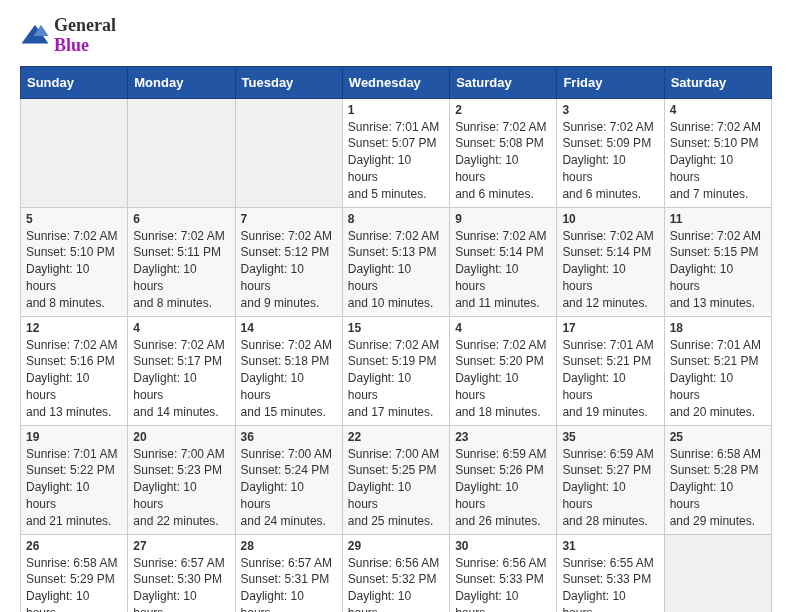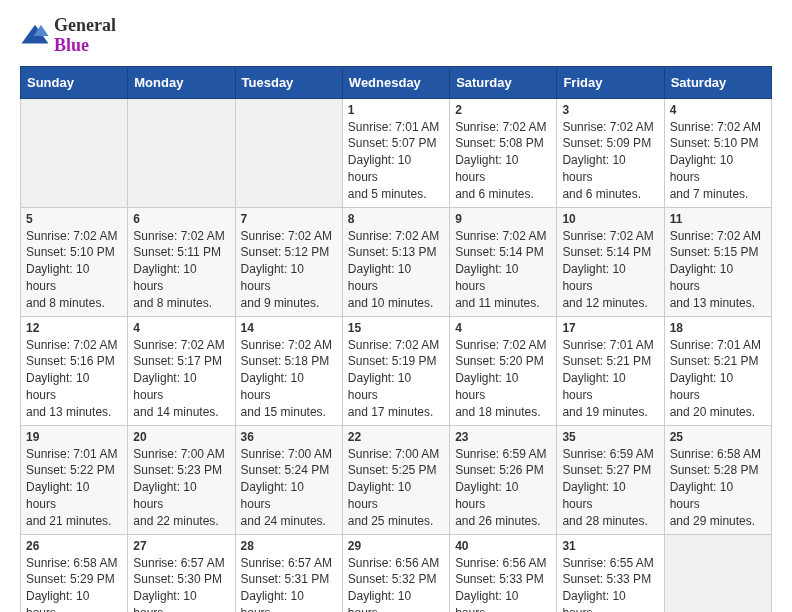--- a/index.html
+++ b/index.html
@@ -252,21 +252,21 @@
           </td>
           <td>
             <span class="day-num">28</span>
             <div class="cell-text">Sunrise: 6:57 AM<br>Sunset: 5:31 PM<br>Daylight: 10 hours<br>and 33 minutes.</div>
           </td>
           <td>
             <span class="day-num">29</span>
             <div class="cell-text">Sunrise: 6:56 AM<br>Sunset: 5:32 PM<br>Daylight: 10 hours<br>and 35 minutes.</div>
           </td>
           <td>
-            <span class="day-num">40</span>
+            <span class="day-num">30</span>
             <div class="cell-text">Sunrise: 6:56 AM<br>Sunset: 5:33 PM<br>Daylight: 10 hours<br>and 36 minutes.</div>
           </td>
           <td>
             <span class="day-num">31</span>
             <div class="cell-text">Sunrise: 6:55 AM<br>Sunset: 5:33 PM<br>Daylight: 10 hours<br>and 38 minutes.</div>
           </td>
           <td class="empty-cell"></td>
         </tr>
       </tbody>
   </table>

